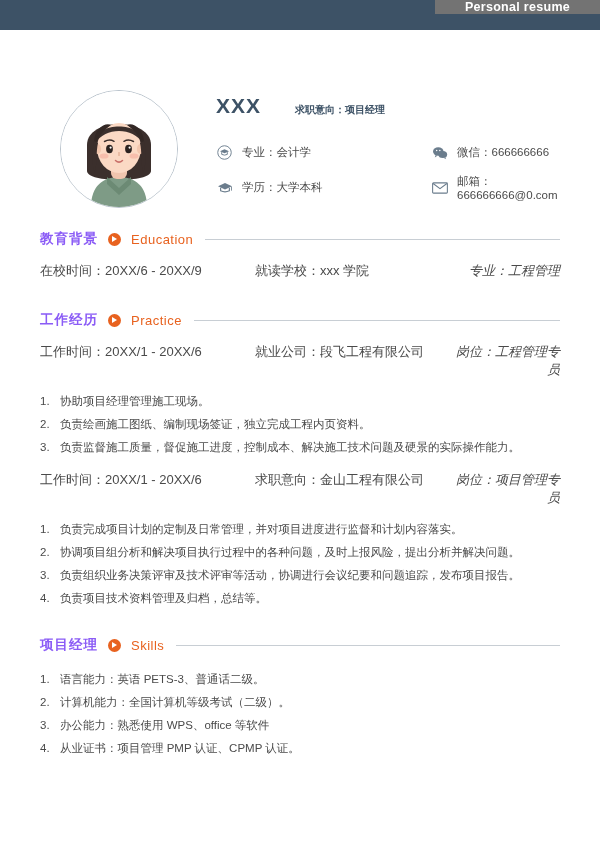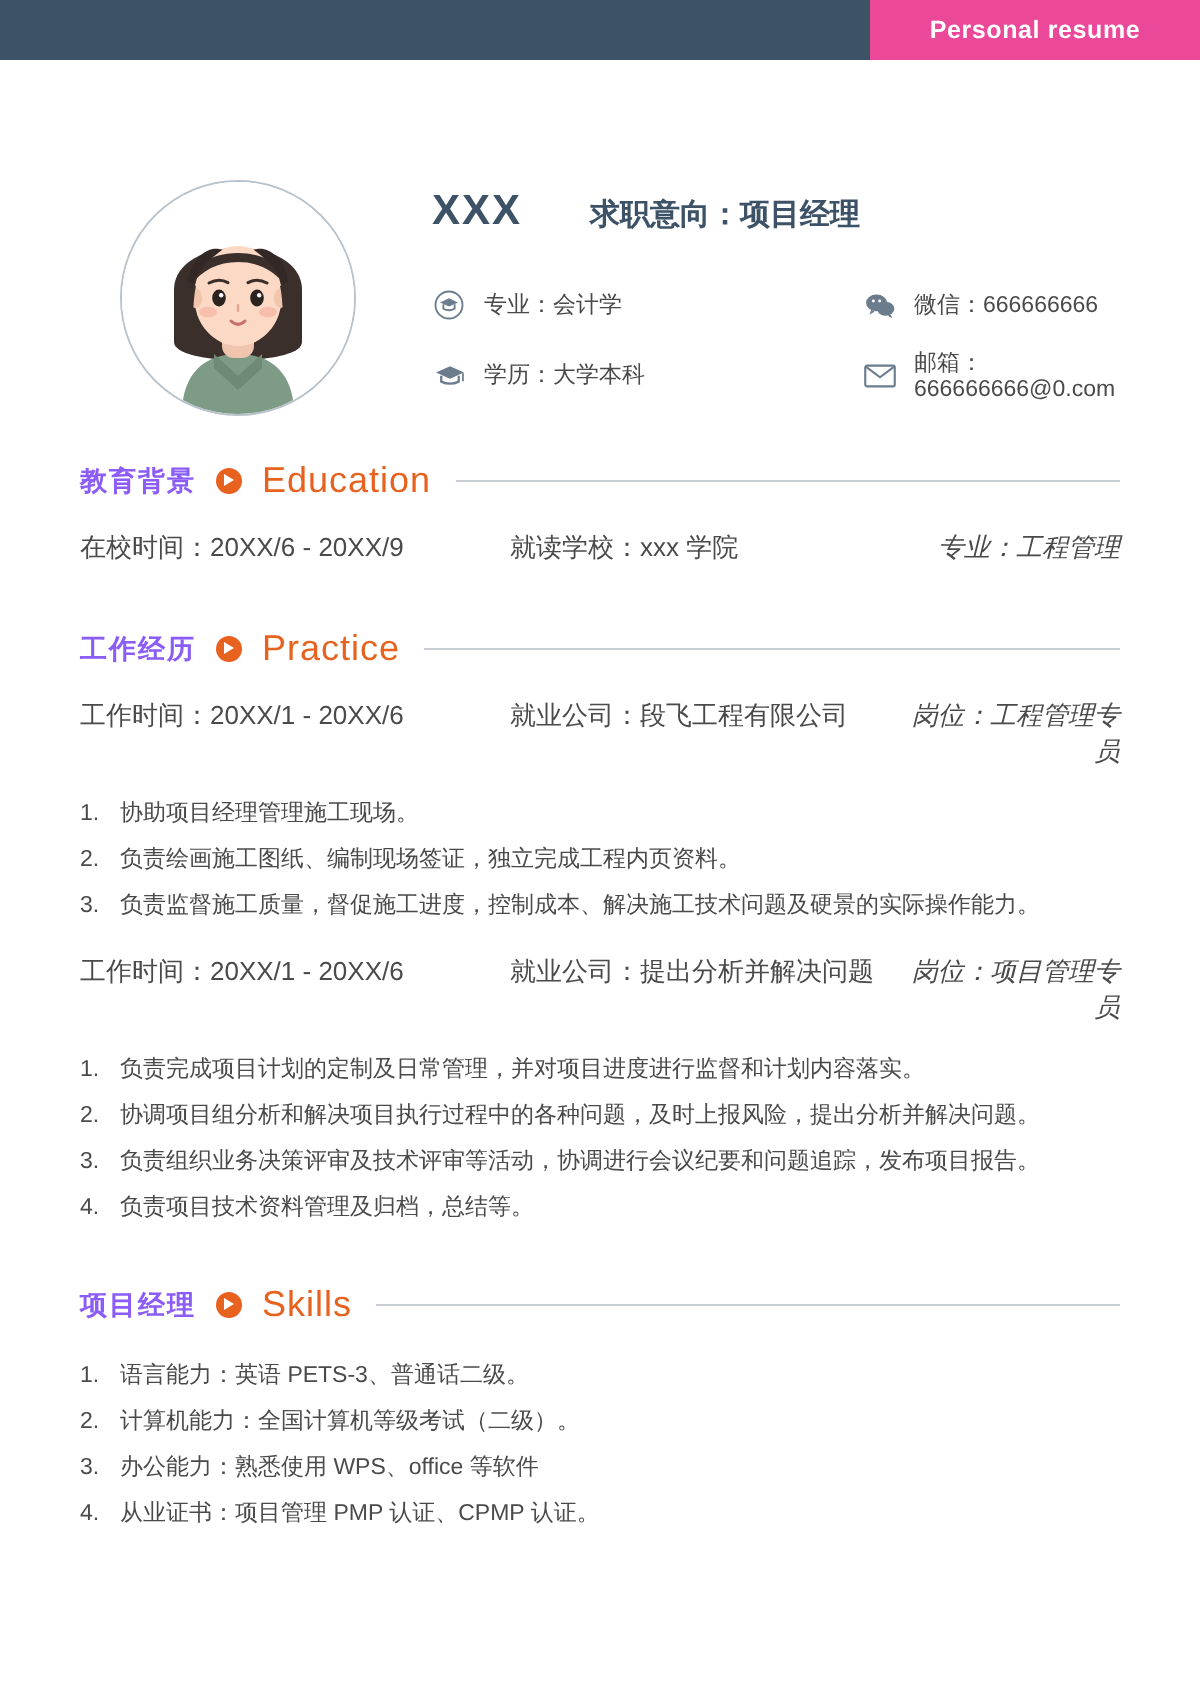--- a/index.html
+++ b/index.html
@@ -20,22 +20,22 @@
     top: 0; left: 0;
     width: 600px;
     height: 30px;
     background: #3d5266;
   }
   .topbar-accent {
     position: absolute;
     top: 0;
     right: 0;
     width: 165px;
-    height: 30px;
-    background: #ec4899;
+    height: 14px;
+    background: #737373;
     color: #ffffff;
     font-size: 12.5px;
     font-weight: bold;
     display: flex;
     align-items: center;
     justify-content: center;
     letter-spacing: 0.3px;
   }
 
   
@@ -80,21 +80,21 @@
     gap: 34px;
     margin-bottom: 26px;
   }
   .name {
     font-size: 21px;
     font-weight: bold;
     color: #3d5266;
     letter-spacing: 1px;
   }
   .intent {
-    font-size: 15px;
+    font-size: 10px;
     color: #3d5266;
     font-weight: bold;
   }
 
   .info-grid {
     display: grid;
     grid-template-columns: 215px 1fr;
     row-gap: 13px;
   }
   .info-item {
@@ -140,21 +140,21 @@
   .sec-dot::after {
     content: "";
     position: absolute;
     left: 4.2px; top: 3.2px;
     width: 0; height: 0;
     border-left: 5px solid #ffffff;
     border-top: 3.2px solid transparent;
     border-bottom: 3.2px solid transparent;
   }
   .sec-en {
-    font-size: 18px;
+    font-size: 13px;
     color: #e8621f;
     letter-spacing: 0.5px;
   }
   .sec-rule {
     flex: 1;
     height: 1px;
     background: #c8ced4;
     margin-left: 12px;
   }
 
@@ -350,21 +350,21 @@
       <li>
           <span class="num">3.</span>
           <span class="txt">负责监督施工质量，督促施工进度，控制成本、解决施工技术问题及硬景的实际操作能力。</span>
         </li>
     </ul>
 
     <div class="gap-sm"></div>
 
     <div class="row3">
       <span class="c1">工作时间：20XX/1 - 20XX/6</span>
-      <span class="c2">就业公司：提出分析并解决问题</span>
+      <span class="c2">求职意向：金山工程有限公司</span>
       <span class="c3">岗位：项目管理专员</span>
     </div>
     <ul class="bullets">
       <li>
           <span class="num">1.</span>
           <span class="txt">负责完成项目计划的定制及日常管理，并对项目进度进行监督和计划内容落实。</span>
         </li>
       <li>
           <span class="num">2.</span>
           <span class="txt">协调项目组分析和解决项目执行过程中的各种问题，及时上报风险，提出分析并解决问题。</span>

